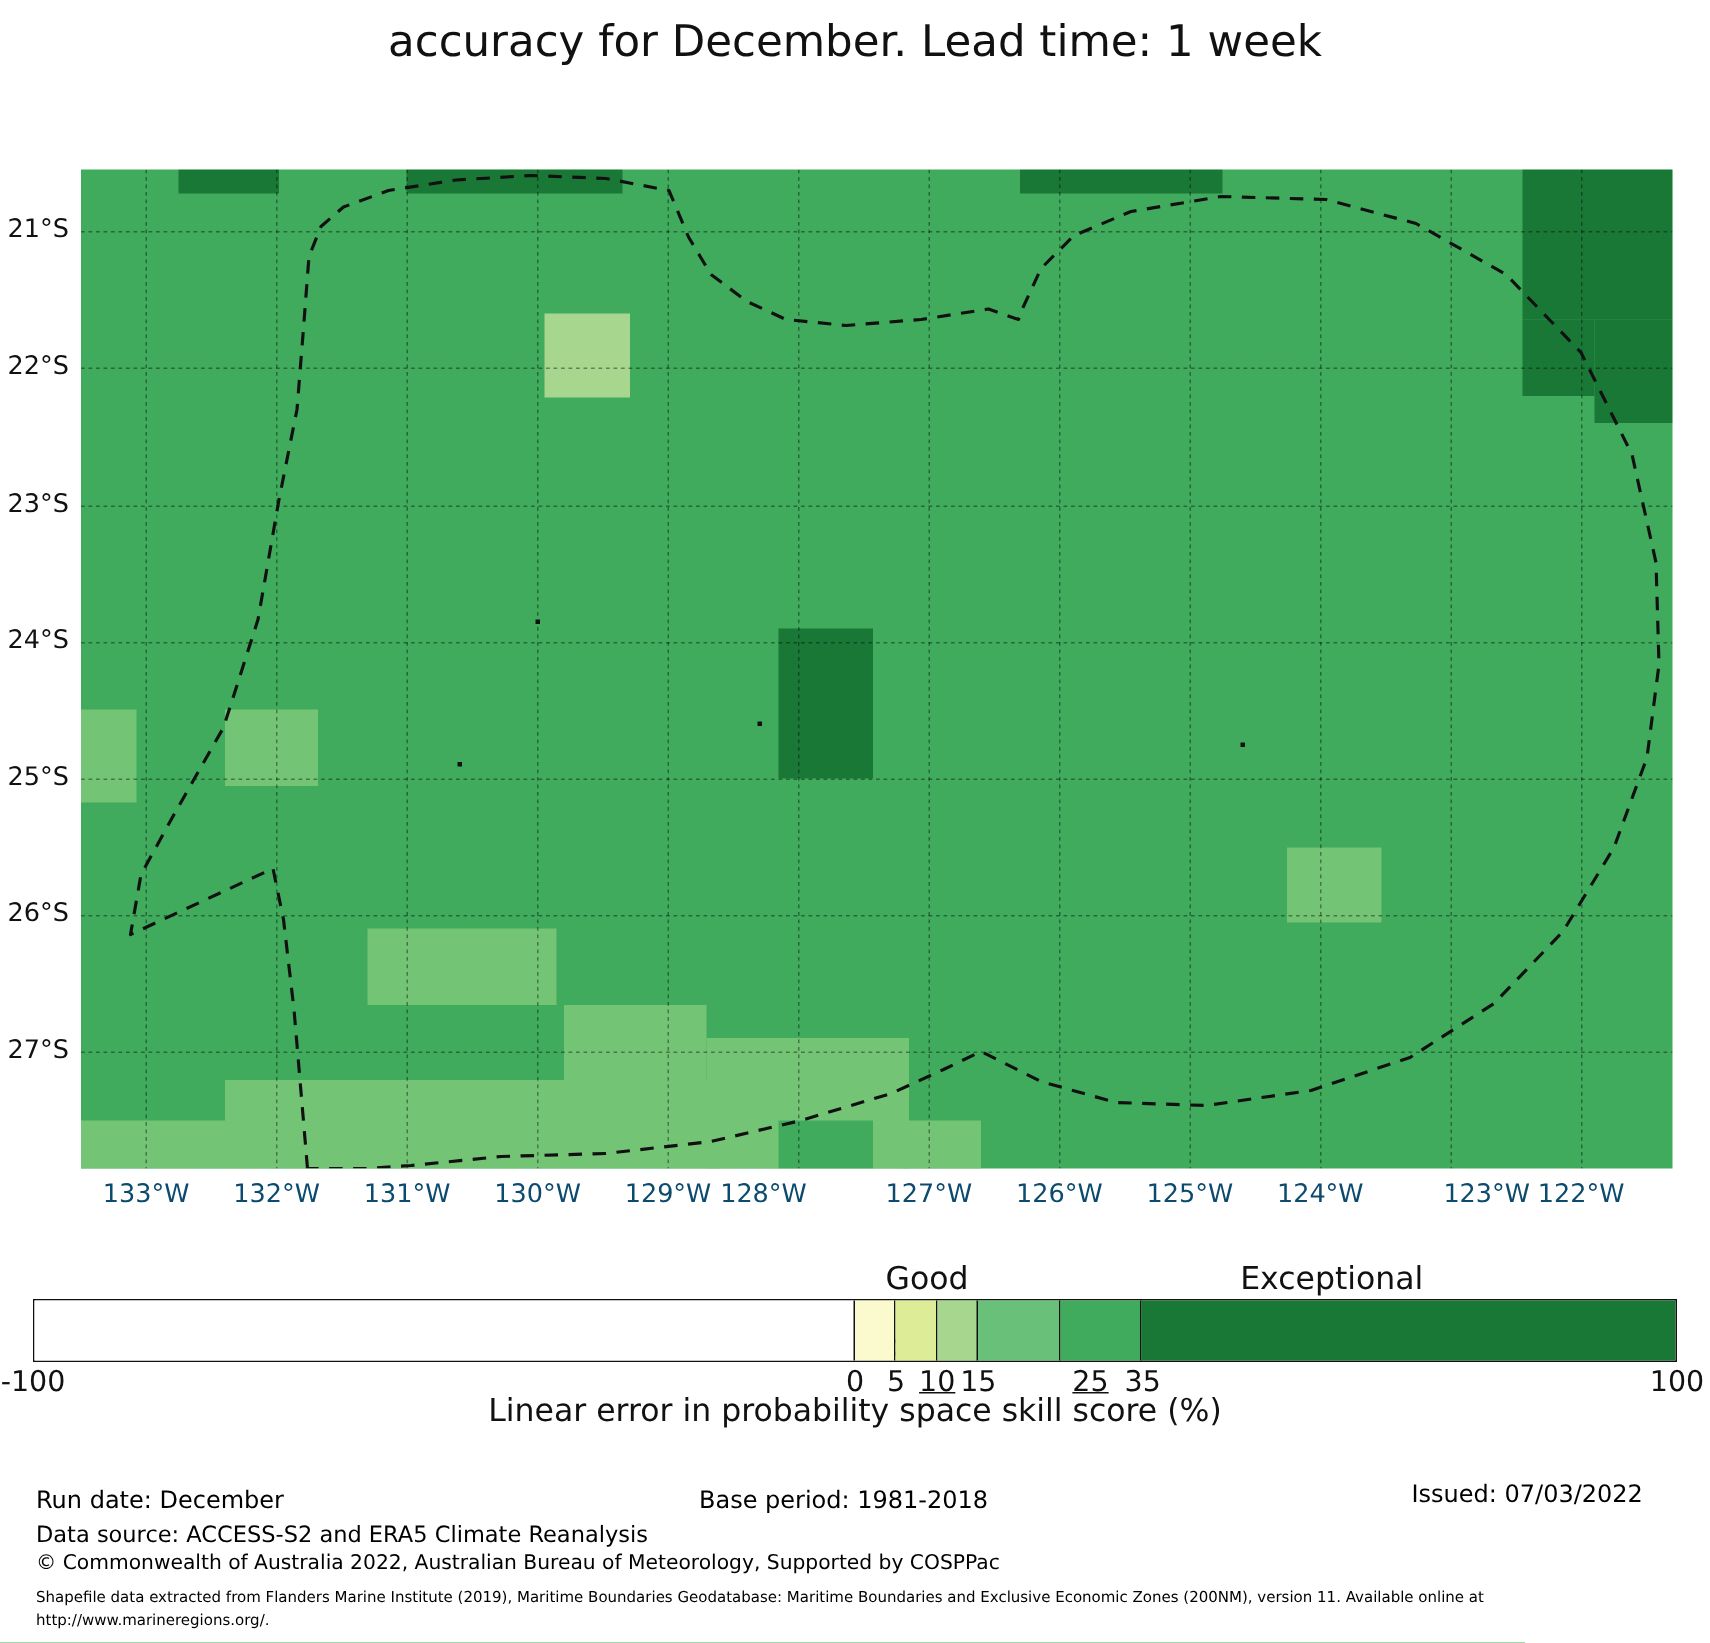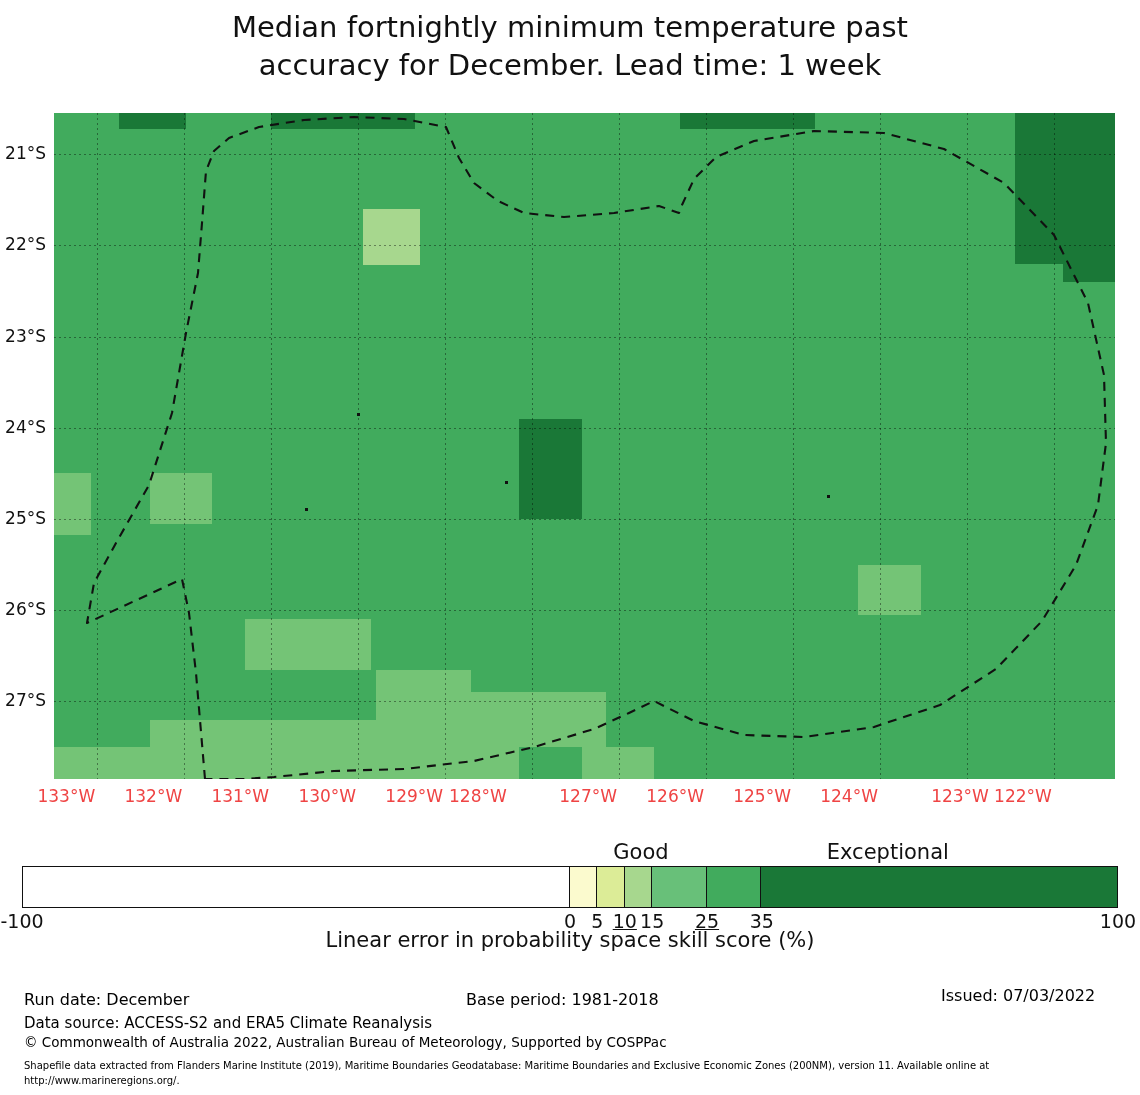--- a/index.html
+++ b/index.html
@@ -25,22 +25,22 @@
     background-size:1px 5px;}
   .gridline-h{position:absolute;left:0;right:0;height:1px;
     background-image:linear-gradient(to right,rgba(0,0,0,.40) 50%,transparent 0);
     background-size:5px 1px;}
   #eez{position:absolute;left:0;top:0;width:1061px;height:666px;}
   .islet{position:absolute;background:#111;}
 
   
   .ytick{position:absolute;right:1094px;width:100px;text-align:right;
     font-size:17px;color:#111;}
-  .xtick{position:absolute;top:786px;width:120px;text-align:left;
-    font-size:17px;color:#ef4444;}
+  .xtick{position:absolute;top:786px;width:120px;text-align:center;
+    font-size:17px;color:#0c4a6e;}
 
   
   #cbar-wrap{position:absolute;left:22px;top:866px;width:1096px;height:42px;
     border:1.6px solid #111;box-sizing:border-box;display:flex;}
   .cseg{height:100%;border-right:1.4px solid #111;box-sizing:border-box;}
   .cseg:last-child{border-right:none;}
   .cbtick{position:absolute;top:910px;width:120px;text-align:center;
     font-size:19px;color:#111;}
   .cblabel{position:absolute;top:840px;width:240px;text-align:center;
     font-size:21px;color:#111;}
@@ -53,21 +53,20 @@
   .f-issued{position:absolute;left:941px;top:986px;font-size:16px;}
   .f-source{position:absolute;left:24px;top:1014px;font-size:15px;}
   .f-copy{position:absolute;left:24px;top:1034px;font-size:13.5px;}
   .f-shape{position:absolute;left:24px;top:1058px;width:1098px;
     font-size:10px;line-height:15px;}
 </style>
 </head>
 <body>
 
 <div class="title">
-  <span>Median fortnightly minimum temperature past</span>
   <span class="l2">accuracy for December. Lead time: 1 week</span>
 </div>
 
 <div id="map-panel">
   <div id="cells-layer">
       <div class="cell" style="left: 65.2254px; top: 0px; width: 66.9648px; height: 15.5096px; background: rgb(26, 120, 55);"></div>
       <div class="cell" style="left: 217.418px; top: 0px; width: 143.496px; height: 15.5096px; background: rgb(26, 120, 55);"></div>
       <div class="cell" style="left: 626.164px; top: 0px; width: 134.799px; height: 15.5096px; background: rgb(26, 120, 55);"></div>
       <div class="cell" style="left: 960.988px; top: 0px; width: 100.012px; height: 100.356px; background: rgb(26, 120, 55);"></div>
       <div class="cell" style="left: 1008.82px; top: 100.356px; width: 52.1803px; height: 68.4247px; background: rgb(26, 120, 55);"></div>
@@ -146,39 +145,39 @@
     <div class="xtick" style="left: 559.287px;">127°W</div>
     <div class="xtick" style="left: 646.254px;">126°W</div>
     <div class="xtick" style="left: 733.221px;">125°W</div>
     <div class="xtick" style="left: 820.189px;">124°W</div>
     <div class="xtick" style="left: 907.156px; margin-left: 24px;">123°W</div>
     <div class="xtick" style="left: 994.123px;">122°W</div>
   </div>
 
 <div id="cblabels-layer">
     <div class="cblabel" style="left: 477.4px; margin-top: 45px;">Low</div>
-    <div class="cblabel" style="left: 521px;">Good</div>
+    <div class="cblabel" style="left: 498px;">Good</div>
     <div class="cblabel" style="left: 767.84px;">Exceptional</div>
   </div>
 <div id="cbar-wrap">
     <div class="cseg" style="background: rgb(255, 255, 255); width: 548px;"></div>
     <div class="cseg" style="background: rgb(251, 250, 206); width: 27.4px;"></div>
     <div class="cseg" style="background: rgb(220, 236, 151); width: 27.4px;"></div>
     <div class="cseg" style="background: rgb(167, 215, 142); width: 27.4px;"></div>
     <div class="cseg" style="background: rgb(104, 192, 121); width: 54.8px;"></div>
     <div class="cseg" style="background: rgb(65, 171, 93); width: 54.8px;"></div>
     <div class="cseg" style="background: rgb(26, 120, 55); width: 356.2px;"></div>
   </div>
 <div id="cbticks-layer">
     <div class="cbtick" style="left: -38px;">-100</div>
     <div class="cbtick" style="left: 510px;">0</div>
     <div class="cbtick" style="left: 537.4px;">5</div>
     <div class="cbtick" style="left: 564.8px; text-decoration: underline;">10</div>
     <div class="cbtick" style="left: 592.2px;">15</div>
-    <div class="cbtick" style="left: 647px; text-decoration: underline;">25</div>
+    <div class="cbtick" style="left: 667px; text-decoration: underline;">25</div>
     <div class="cbtick" style="left: 701.8px;">35</div>
     <div class="cbtick" style="left: 1058px;">100</div>
   </div>
 <div id="cbar-title">Linear error in probability space skill score (%)</div>
 
 <div class="f-run">Run date: December</div>
 <div class="f-base">Base period: 1981-2018</div>
 <div class="f-issued">Issued: 07/03/2022</div>
 <div class="f-source">Data source: ACCESS-S2 and ERA5 Climate Reanalysis</div>
 <div class="f-copy">© Commonwealth of Australia 2022, Australian Bureau of Meteorology, Supported by COSPPac</div>

